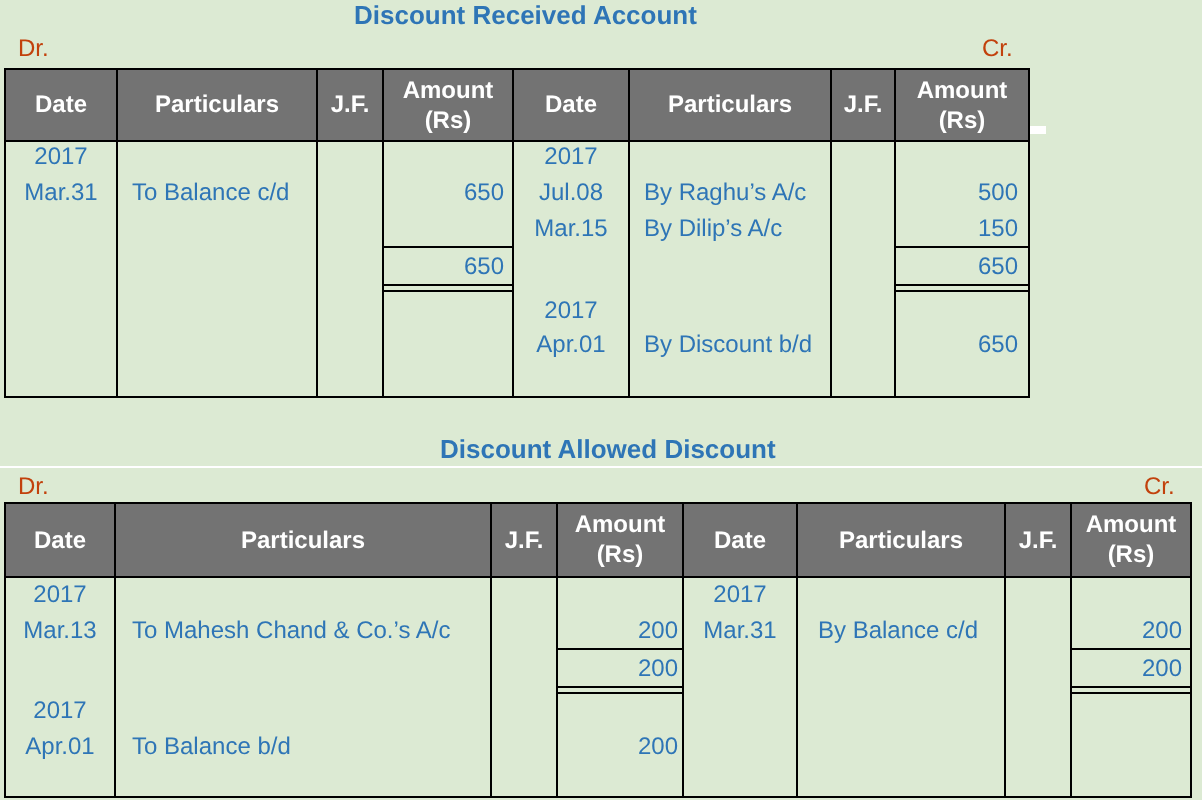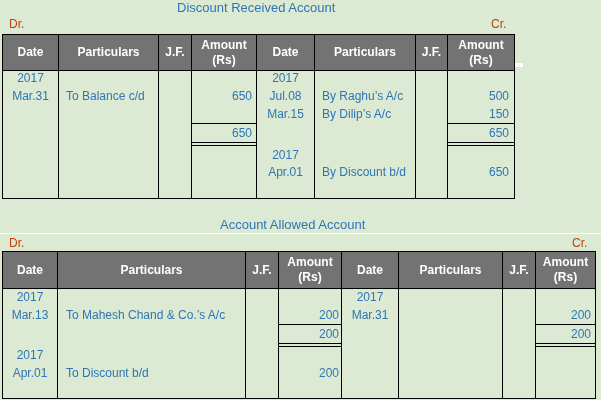--- a/index.html
+++ b/index.html
@@ -1,18 +1,18 @@
 <!DOCTYPE html>
 <html><head>
 <meta charset="utf-8">
 <style>
   html, body { margin:0; padding:0; }
   body { width:601px; height:400px; background:#dcead3; position:relative; overflow:hidden;
          font-family:"Liberation Sans", sans-serif; color:#2e75b6; }
-  .title { position:absolute; font-weight:normal; font-size:13px; color:#2e75b6; white-space:nowrap; }
+  .title { position:absolute; font-weight:bold; font-size:13px; color:#2e75b6; white-space:nowrap; }
   .side { position:absolute; font-size:12px; color:#c2410c; }
   .hdr { position:absolute; background:#737373; border:1px solid #000; box-sizing:border-box; }
   .hcell { position:absolute; top:0; bottom:0; color:#fff; font-weight:bold; font-size:12px;
            display:flex; align-items:center; justify-content:center; text-align:center; line-height:15px;
            border-right:1px solid #000; box-sizing:border-box; }
   .body { position:absolute; border:1px solid #000; border-top:none; box-sizing:border-box; }
   .vline { position:absolute; top:0; bottom:0; width:1px; background:#000; }
   .txt { position:absolute; font-size:12px; color:#2e75b6; white-space:nowrap; line-height:16px; }
   .r { text-align:right; }
   .c { text-align:center; }
@@ -66,21 +66,21 @@
   <div class="hl" style="left:445px;width:66px;top:53px;"></div>
   <div class="txt r" style="left:445px;width:61px;top:55px;">650</div>
   <div class="hl" style="left:445px;width:66px;top:72px;"></div>
   <div class="hl" style="left:445px;width:66px;top:75px;"></div>
   <div class="txt c" style="left:254px;width:57px;top:77px;">2017</div>
   <div class="txt c" style="left:254px;width:57px;top:94px;">Apr.01</div>
   <div class="txt" style="left:319px;top:94px;">By Discount b/d</div>
   <div class="txt r" style="left:445px;width:61px;top:94px;">650</div>
 </div>
 
-<div class="title" style="left:220px;top:217px;">Account Allowed Account</div>
+<div class="title" style="left:220px;top:217px;">Discount Allowed Discount</div>
 <div class="sep" style="top:233px;width:601px;"></div>
 <div class="side" style="left:9px;top:236px;">Dr.</div>
 <div class="side" style="left:572px;top:236px;">Cr.</div>
 
 <div class="hdr" style="left:2px;top:251px;width:594px;height:38px;">
   <div class="hcell" style="left:0;width:55px;">Date</div>
   <div class="hcell" style="left:55px;width:188px;">Particulars</div>
   <div class="hcell" style="left:243px;width:33px;">J.F.</div>
   <div class="hcell" style="left:276px;width:63px;">Amount<br>(Rs)</div>
   <div class="hcell" style="left:339px;width:57px;">Date</div>
@@ -101,23 +101,24 @@
   <div class="txt c" style="left:0;width:54px;top:1px;">2017</div>
   <div class="txt c" style="left:0;width:54px;top:19px;">Mar.13</div>
   <div class="txt" style="left:63px;top:19px;">To Mahesh Chand &amp; Co.’s A/c</div>
   <div class="txt r" style="left:276px;width:60px;top:19px;">200</div>
   <div class="hl" style="left:276px;width:62px;top:36px;"></div>
   <div class="txt r" style="left:276px;width:60px;top:38px;">200</div>
   <div class="hl" style="left:276px;width:62px;top:55px;"></div>
   <div class="hl" style="left:276px;width:62px;top:58px;"></div>
   <div class="txt c" style="left:0;width:54px;top:59px;">2017</div>
   <div class="txt c" style="left:0;width:54px;top:77px;">Apr.01</div>
-  <div class="txt" style="left:63px;top:77px;">To Discount b/d</div>
+  <div class="txt" style="left:63px;top:77px;">To Balance b/d</div>
   <div class="txt r" style="left:276px;width:60px;top:77px;">200</div>
 
   <div class="txt c" style="left:339px;width:56px;top:1px;">2017</div>
   <div class="txt c" style="left:339px;width:56px;top:19px;">Mar.31</div>
+  <div class="txt" style="left:406px;top:19px;">By Balance c/d</div>
   <div class="txt r" style="left:533px;width:55px;top:19px;">200</div>
   <div class="hl" style="left:533px;width:59px;top:36px;"></div>
   <div class="txt r" style="left:533px;width:55px;top:38px;">200</div>
   <div class="hl" style="left:533px;width:59px;top:55px;"></div>
   <div class="hl" style="left:533px;width:59px;top:58px;"></div>
 </div>
 
 </body></html>

